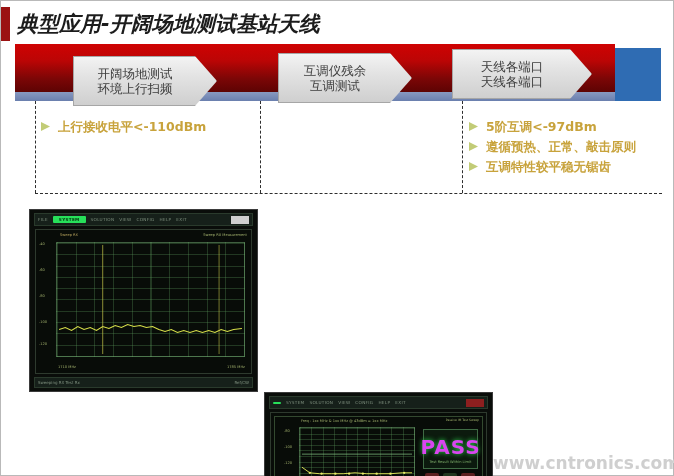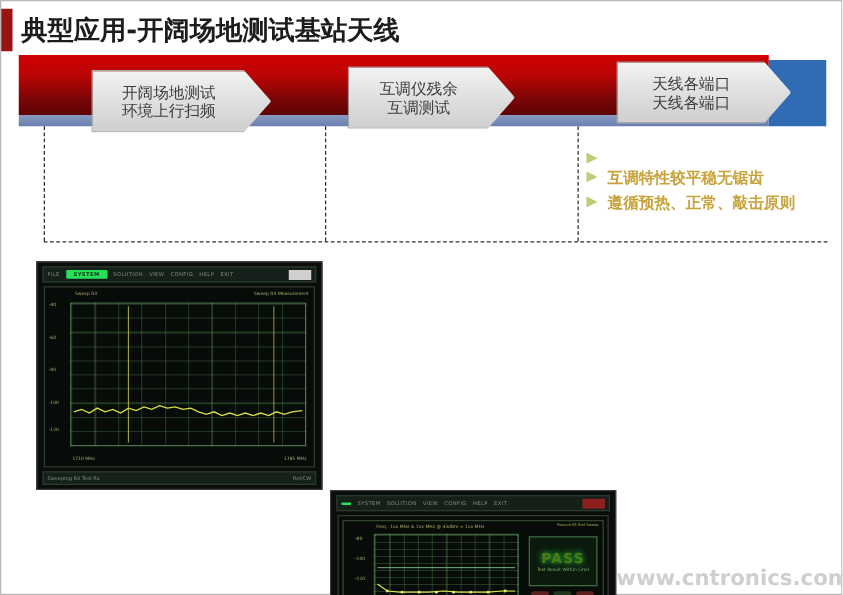--- a/index.html
+++ b/index.html
@@ -12,21 +12,21 @@
 
   #slide {
     position:absolute; left:0; top:0; width:674px; height:476px;
     background:#ffffff;
     border:1px solid #b9b9b9;
   }
 
   
   .title-bar {
     position:absolute; left:0; top:3px; width:604px; height:40px;
-    display:flex; align-items:center;
+    display:flex; align-items:center;font-style:italic;
   }
   .title-accent {
     width:9px; height:34px; background:#9b1212; margin-right:7px;
   }
   .title-text {
     font-size:21px; font-weight:bold; color:#1c1c1c;
     letter-spacing:0px; white-space:nowrap;
     font-family:"DejaVu Sans","Liberation Sans",sans-serif;
   }
 
@@ -58,21 +58,21 @@
     display:flex; flex-direction:column; align-items:center; justify-content:center;
     padding-right:20px;
     box-shadow:1px 1px 2px rgba(0,0,0,.35);
   }
   .chev span {
     font-size:12.5px; color:#3d3d3d; line-height:1.22;
     white-space:nowrap; font-family:"DejaVu Sans","Liberation Sans",sans-serif;
   }
   #chev1 { left:72px;  top:55px;  width:144px; }
   #chev2 { left:277px; top:52px;  width:134px; }
-  #chev3 { left:492px; top:48px;  width:140px; }
+  #chev3 { left:451px; top:48px;  width:140px; }
 
   
   .vsep {
     position:absolute; top:100px; width:0; height:92px;
     border-left:1px dashed #2e2e2e;
   }
   #vsep1 { left:34px; }
   #vsep2 { left:259px; }
   #vsep3 { left:461px; }
   .hsep {
@@ -132,21 +132,21 @@
     background:#16201a; border:1px solid #2a3a2c;
     display:flex; align-items:center; padding:0 3px; gap:6px;
   }
   .fi { font-size:4px; color:#7e8f7e; white-space:nowrap; }
 
   .pass-box {
     position:absolute; background:#0c1a0e; border:1px solid #3f6b44;
     display:flex; flex-direction:column; align-items:center; justify-content:center;
   }
   .pass-text {
-    color:#4d7c0f; font-size:11px; font-weight:bold; letter-spacing:1px;
+    color:#d946ef; font-size:20px; font-weight:bold; letter-spacing:1px;
     text-shadow:0 0 5px #2ad54a;
   }
   .pass-sub { color:#7fae6b; font-size:3.6px; margin-top:1px; }
 
   
   .caption {
     position:absolute; left:30px; top:400px; width:490px;
     font-size:14.5px; line-height:1.46; color:#1b2b4a;
     font-family:"DejaVu Sans","Liberation Sans",sans-serif;
   }
@@ -188,46 +188,55 @@
     <span>天线各端口</span>
     <span>天线各端口</span>
   </div>
 
   <div class="vsep" id="vsep1"></div>
   <div class="vsep" id="vsep2"></div>
   <div class="vsep" id="vsep3"></div>
   <div class="hsep"></div>
 
   <div class="bullets" id="col1">
+    <div class="bullet-row">
+      <span class="bullet-mark">
+        <svg width="9" height="9" viewBox="0 0 9 9">
+            <polygon points="0,0 9,4.5 0,9" fill="#c2cc77"></polygon>
+          </svg>
+      </span>
+      <span class="bullet-text">上行接收电平&lt;-110dBm</span>
+    </div>
   </div>
 
 
   <div class="bullets" id="col3">
     <div class="bullet-row">
       <span class="bullet-mark">
         <svg width="9" height="9" viewBox="0 0 9 9">
             <polygon points="0,0 9,4.5 0,9" fill="#c2cc77"></polygon>
           </svg>
       </span>
+      <span class="bullet-text">5阶互调&lt;-97dBm</span>
     </div>
     <div class="bullet-row">
       <span class="bullet-mark">
         <svg width="9" height="9" viewBox="0 0 9 9">
             <polygon points="0,0 9,4.5 0,9" fill="#c2cc77"></polygon>
           </svg>
       </span>
-      <span class="bullet-text">互调特性较平稳无锯齿</span>
+      <span class="bullet-text">遵循预热、正常、敲击原则</span>
     </div>
     <div class="bullet-row">
       <span class="bullet-mark">
         <svg width="9" height="9" viewBox="0 0 9 9">
             <polygon points="0,0 9,4.5 0,9" fill="#c2cc77"></polygon>
           </svg>
       </span>
-      <span class="bullet-text">遵循预热、正常、敲击原则</span>
+      <span class="bullet-text">互调特性较平稳无锯齿</span>
     </div>
   </div>
 
   <div class="media instr" id="shot-left">
     <div class="instr-menubar">
       <span class="mi">FILE</span>
       <span class="mi active">SYSTEM</span>
       <span class="mi">SOLUTION</span>
       <span class="mi">VIEW</span>
       <span class="mi">CONFIG</span>

